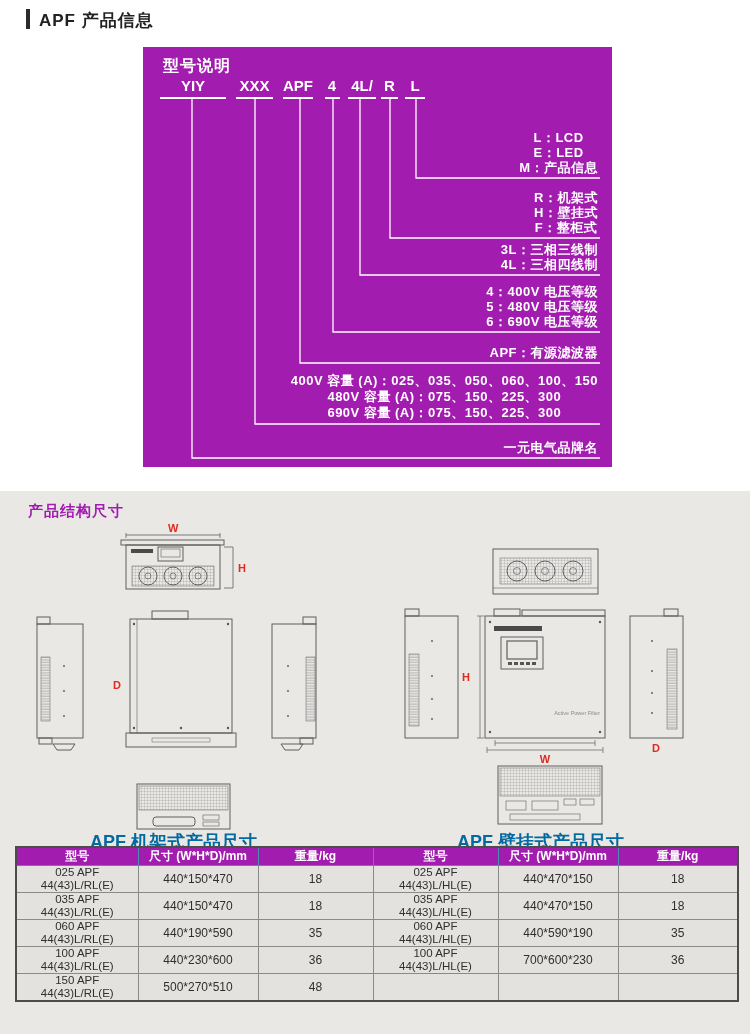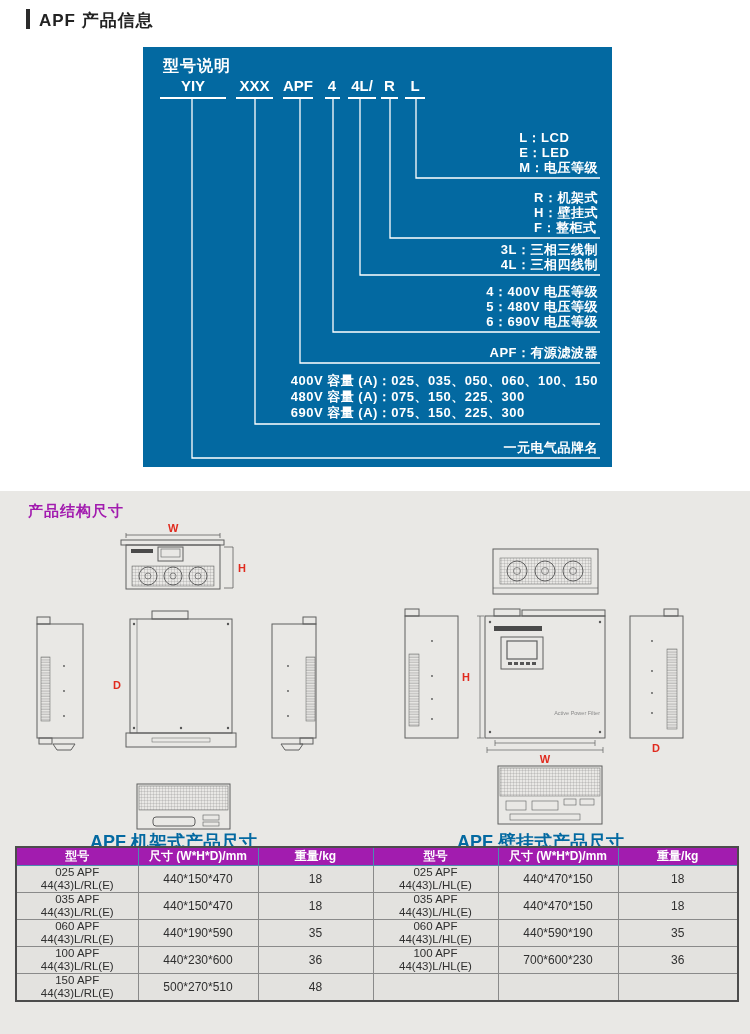--- a/index.html
+++ b/index.html
@@ -10,26 +10,26 @@
     width:750px; height:1034px; position:relative; overflow:hidden;
   }
   
   .top-section { position:relative; width:750px; height:491px; background:#fff; }
   .page-header { position:absolute; left:6px; top:9px; display:flex; align-items:flex-start;padding-left:20px; }
   .page-header .bar { width:4px; height:20px; background:#2b2b2b; margin-right:9px; }
   .page-header .title { font-size:17px; font-weight:bold; color:#222; letter-spacing:1px; }
 
   
   .model-box { position:absolute; left:143px; top:47px; width:469px; height:420px;
-    background:#0369a1; color:#fff; }
+    background:#a21caf; color:#fff; }
   .mb-title { position:absolute; left:20px; top:9px; font-size:16px; font-weight:bold; letter-spacing:1px; }
   .seg { position:absolute; top:29px; height:20px; line-height:20px; text-align:center;
     font-size:15px; font-weight:bold; }
   .connectors { position:absolute; left:0; top:0; pointer-events:none; }
-  .mg { position:absolute; right:14px; text-align:left; font-size:13px; line-height:15px;
+  .mg { position:absolute; right:14px; text-align:center; font-size:13px; line-height:15px;
     font-weight:bold; letter-spacing:0.5px; white-space:nowrap; }
   .mg.wide { line-height:16px; }
 
   
   .struct-section { position:relative; width:750px; height:543px; background:#e9e8e5; }
   .section-title { position:absolute; left:28px; top:11px; font-size:15px; font-weight:bold; color:#a21caf; letter-spacing:1px; }
   .drawings { position:absolute; left:0; top:30px; }
   .caption { position:absolute; top:339px; width:185px; text-align:left;
     font-size:18px; color:#0369a1; font-weight:bold; }
   .caption.rack { left:90px; }
@@ -77,21 +77,21 @@
         <path d="M190 51V285H457"></path>
         <path d="M157 51V316H457"></path>
         <path d="M112 51V377H457"></path>
         <path d="M49 51V411H457"></path>
       </g>
     </svg>
 
     <div class="mg" style="bottom:292px">
       <div>L：LCD</div>
       <div>E：LED</div>
-      <div>M：电压等级</div>
+      <div>M：产品信息</div>
     </div>
     <div class="mg" style="bottom:232px">
       <div>R：机架式</div>
       <div>H：壁挂式</div>
       <div>F：整柜式</div>
     </div>
     <div class="mg" style="bottom:195px">
       <div>3L：三相三线制</div>
       <div>4L：三相四线制</div>
     </div>

